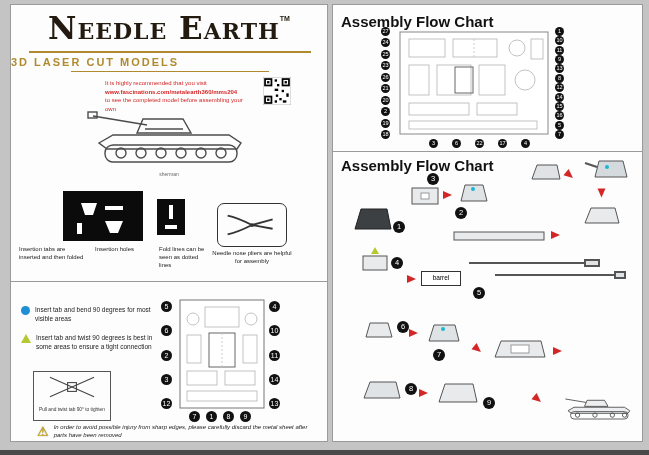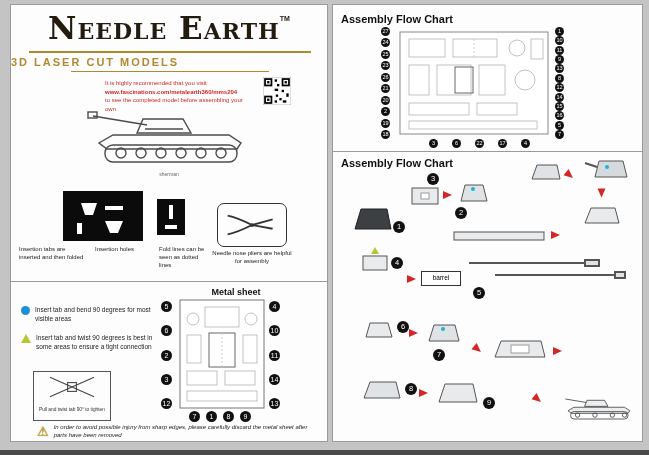--- a/index.html
+++ b/index.html
@@ -41,21 +41,21 @@
   
   .ms-title{left:160px;top:282px;width:130px;text-align:center;font-size:9px;font-weight:bold;color:#111;}
   .co{width:11px;height:11px;border-radius:50%;background:#111;color:#fff;font-size:7px;line-height:11px;text-align:center;}
   .co.sm{width:9px;height:9px;font-size:5.5px;line-height:9px;}
   .costack{display:flex;flex-direction:column;justify-content:space-between;align-items:center;}
   .corow{display:flex;gap:6px;}
   .warning{left:26px;top:418px;width:272px;display:flex;gap:5px;align-items:center;}
   .warn-icon{color:var(--warning-yellow);font-size:13px;line-height:1;text-shadow:0 0 1px #000;}
   .warn-txt{font-size:6px;font-style:italic;color:#222;line-height:1.35;}
   
-  .flow-title{font-size:11px;font-weight:bold;color:#111;}
+  .flow-title{font-size:15px;font-weight:bold;color:#111;}
   .rdiv{left:0;top:146px;width:100%;height:1px;background:#9a9a9a;}
   .sbadge{position:absolute;width:12px;height:12px;border-radius:50%;background:#111;color:#fff;font-size:7.5px;line-height:12px;text-align:center;}
   .arr{position:absolute;width:0;height:0;border-top:4px solid transparent;border-bottom:4px solid transparent;border-left:9px solid var(--accent-red);}
   .arr.d{transform:rotate(90deg);}
   .arr.dr{transform:rotate(40deg);}
   .piece{position:absolute;}
   .dotc{position:absolute;width:4px;height:4px;border-radius:50%;background:var(--cyan-marker);}
   .mtri{position:absolute;width:0;height:0;border-left:4px solid transparent;border-right:4px solid transparent;border-bottom:7px solid var(--green-marker);}
   .barrel-lbl{position:absolute;border:1px solid #333;font-size:6.5px;text-align:center;line-height:12px;background:#fff;}
 </style>
@@ -160,21 +160,20 @@
     <svg width="70" height="30" viewBox="0 0 70 34">
       <g fill="none" stroke="#444" stroke-width="1.2">
         <path d="M10,28 L60,6"></path>
           <path d="M10,6 L60,28"></path>
         <rect x="30" y="12" width="10" height="10"></rect>
       </g>
     </svg>
     <div class="twist-cap">Pull and twist tab 90° to tighten</div>
   </div>
 
-  <div class="abs ms-title">Metal sheet</div>
   <div class="abs costack" style="left:150px;top:296px;height:108px;">
       <span class="co">5</span>
       <span class="co">6</span>
       <span class="co">2</span>
       <span class="co">3</span>
       <span class="co">12</span>
     </div>
   <svg class="abs" style="left:168px;top:294px;" width="86" height="110" viewBox="0 0 86 110">
     <rect x="1" y="1" width="84" height="108" fill="#fff" stroke="#777"></rect>
     <g fill="none" stroke="#b3b3b3" stroke-width="0.8">

